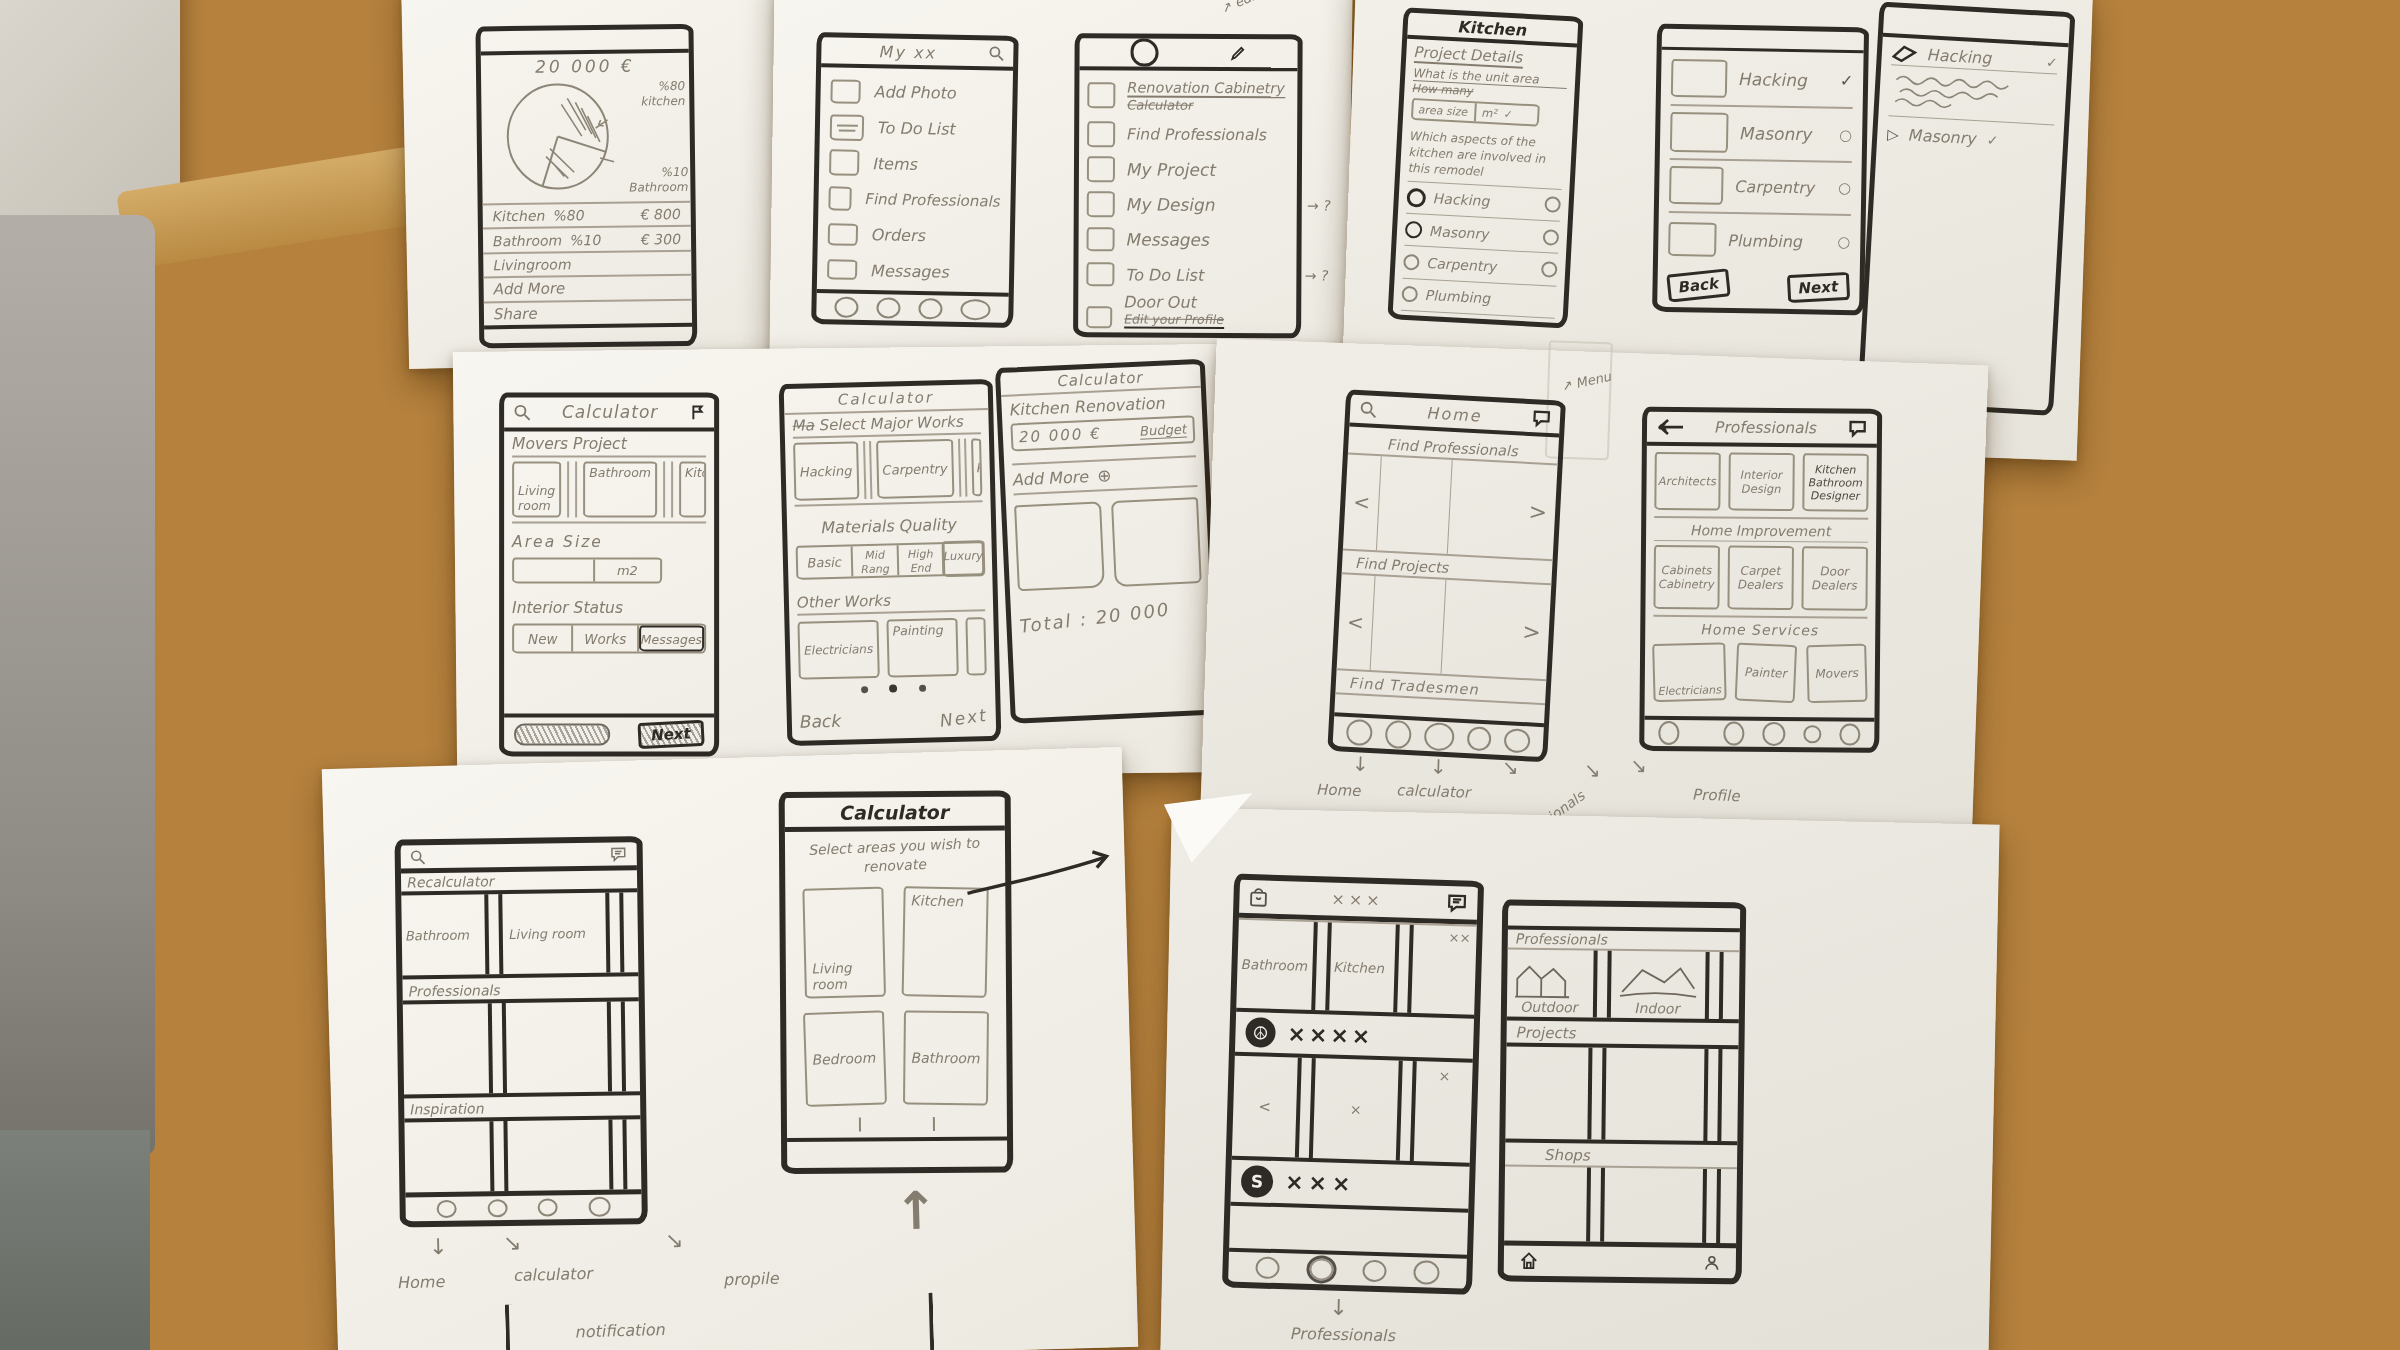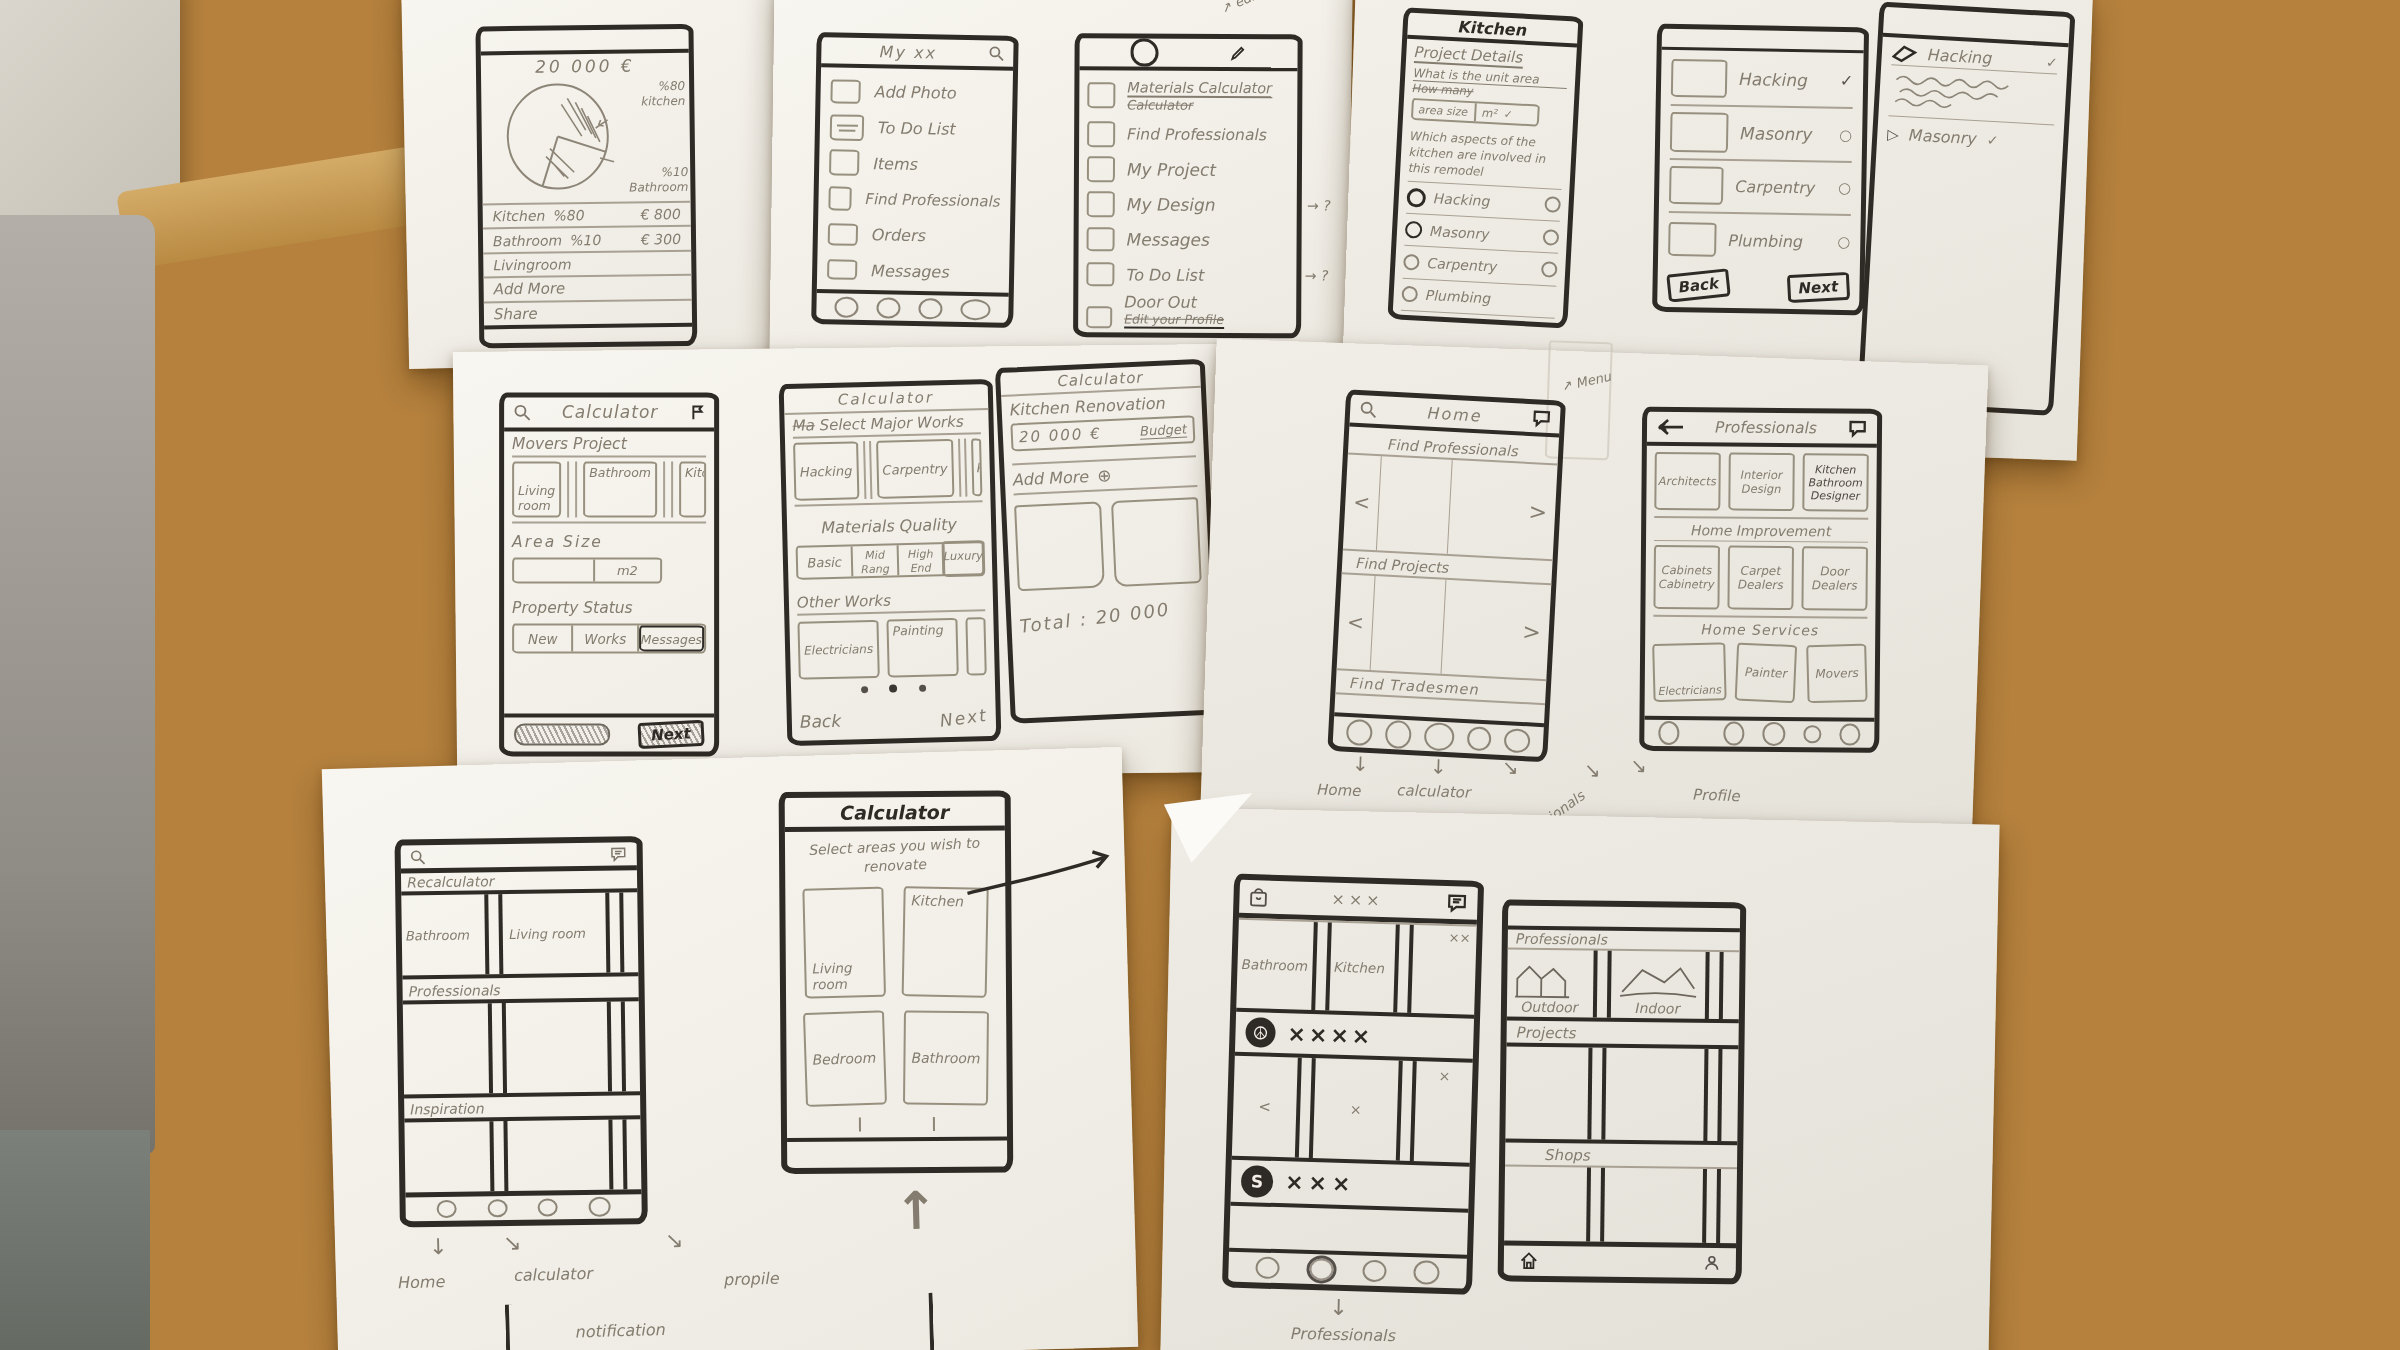--- a/index.html
+++ b/index.html
@@ -154,21 +154,21 @@
         <span>
             <svg width="18" height="18" viewBox="0 0 24 24" fill="none" stroke="#2e2a25" stroke-width="2.4">
               <path d="M5 20l1.5-4.5L17 5l2.5 2.5L9 18z"></path>
             </svg>
           </span>
       </div>
       <div style="flex:1;display:flex;flex-direction:column;padding:4px 8px 4px;overflow:visible;">
         <div class="row" style="flex:1.2;gap:12px;">
           <span class="pb" style="width:28px;height:26px;"></span>
           <span style="display:flex;flex-direction:column;">
-            <span class="p" style="font-size:14.5px;border-bottom:2px solid var(--pencil);white-space:nowrap;">Materials Calculator</span>
+            <span class="p" style="font-size:14.5px;border-bottom:2px solid var(--pencil);white-space:nowrap;">Renovation Cabinetry</span>
             <span class="p" style="font-size:13px;text-decoration:line-through;">Calculator</span>
           </span>
         </div>
         <div class="row" style="flex:1;gap:12px;">
             <span class="pb" style="width:28px;height:26px;"></span>
             <span class="p" style="font-size:15.5px;white-space:nowrap;">Find Professionals</span>
           </div>
         <div class="row" style="flex:1;gap:12px;">
             <span class="pb" style="width:28px;height:26px;"></span>
             <span class="p" style="font-size:17px;">My Project</span>
@@ -325,21 +325,21 @@
           <span style="align-self:stretch;width:6px;border-left:2px solid var(--phl);border-right:2px solid var(--phl);"></span>
           <span class="pb p row" style="flex:.8;align-self:stretch;font-size:12.5px;align-items:flex-start;padding:2px 4px;overflow:hidden;">
               <span>Kitchen</span>
             </span>
         </div>
         <span class="p" style="font-size:15.5px;margin-top:10px;letter-spacing:2px;">Area Size</span>
         <span class="pb row" style="height:26px;margin-top:6px;width:150px;">
           <span style="flex:1.2;align-self:stretch;border-right:2px solid #97907f;"></span>
           <span class="p" style="flex:1;text-align:center;font-size:13px;">m2</span>
         </span>
-        <span class="p" style="font-size:15.5px;margin-top:16px;">Property Status</span>
+        <span class="p" style="font-size:15.5px;margin-top:16px;">Interior Status</span>
         <span class="pb row" style="height:30px;margin-top:6px;border-width:2.5px;">
           <span class="p" style="flex:1;text-align:center;font-size:13.5px;border-right:2px solid #97907f;align-self:stretch;line-height:28px;">New</span>
           <span class="p" style="flex:1.1;text-align:center;font-size:13.5px;border-right:2px solid #97907f;align-self:stretch;line-height:28px;">Works</span>
           <span class="p ib" style="flex:.9;text-align:center;font-size:12.5px;align-self:stretch;line-height:26px;border-width:2px;">Messages</span>
         </span>
         <div style="flex:1;"></div>
       </div>
       <div class="row" style="height:38px;border-top:4px solid var(--ink);padding:0 10px;align-items:center;">
         <span class="scrib" style="width:92px;height:18px;border:2px solid #6f685e;border-radius:10px;"></span>
         <span class="ib ink scrib" style="margin-left:auto;padding:1px 10px;font-size:15px;transform:rotate(-3deg);">Next</span>

